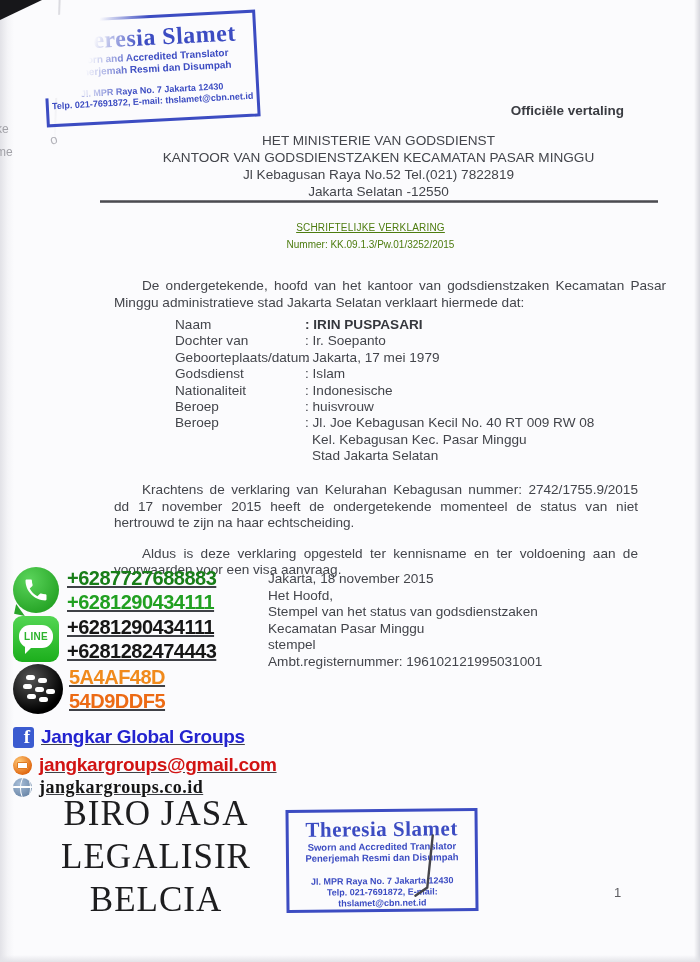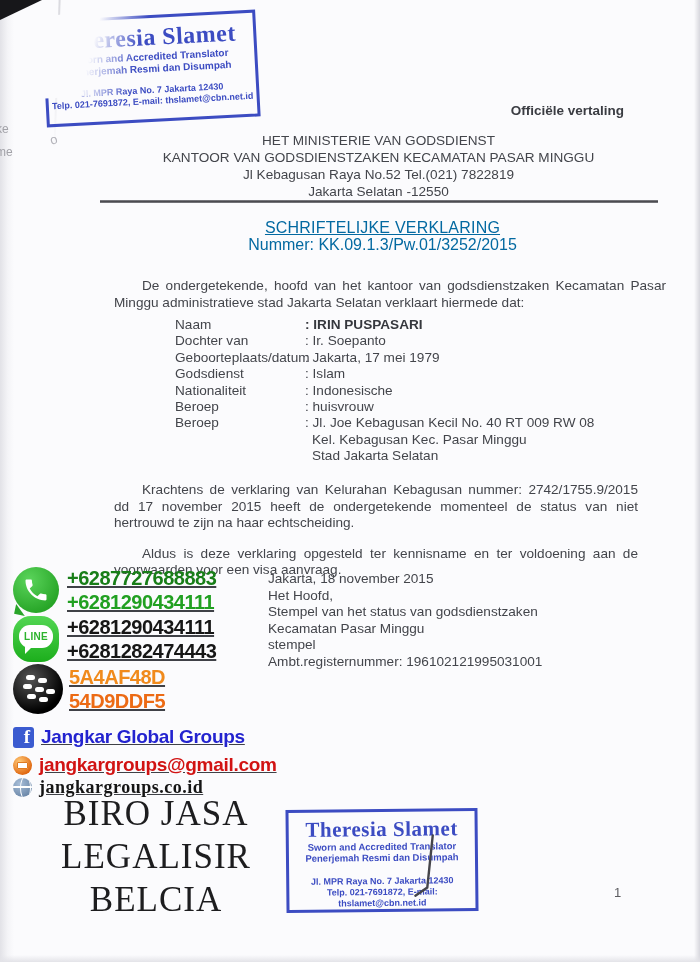--- a/index.html
+++ b/index.html
@@ -43,22 +43,22 @@
   .bottom-stamp .stamp-addr{font-size:9px;margin-top:12px;}
   .tick-svg{position:absolute;right:28px;top:18px;z-index:4;}
 
   
   .official{position:absolute;right:76px;top:103px;font-weight:700;font-size:13.5px;color:#3a3c42;}
   .letterhead{position:absolute;left:100px;top:132px;width:557px;text-align:center;
     font-size:13.6px;line-height:17px;color:#43454b;}
   .rule{position:absolute;left:100px;top:200px;width:558px;height:3px;
     background:linear-gradient(to bottom,#8b8b90,#45454a 55%,#8b8b90);}
 
-  .title-block{position:absolute;left:104px;top:219px;width:557px;text-align:center;
-    font-size:16px;line-height:17px;color:#0369a1;}
+  .title-block{position:absolute;left:92px;top:219px;width:557px;text-align:center;
+    font-size:10px;line-height:17px;color:#4d7c0f;}
   .title-main{text-decoration:underline;letter-spacing:.2px;}
 
   .para{font-size:13.6px;line-height:16.6px;text-align:justify;color:#43454b;margin:14px;}
   .para .ind{display:inline-block;width:28px;}
   .intro{position:absolute;left:100px;top:264px;width:552px;}
   .paras{position:absolute;left:100px;top:468px;width:552px;}
 
   
   .fields{position:absolute;left:175px;top:317px;font-size:13.6px;line-height:16.4px;color:#43454b;}
   .frow{display:grid;grid-template-columns:130px 470px;}
@@ -81,21 +81,21 @@
   .ctext{font-weight:700;font-size:19px;letter-spacing:-.3px;white-space:nowrap;margin-left:7px;}
   .fb-text{color:#2323cf;}
   .mail-text{color:#d11313;}
   .web-text{color:#151515;font-family:"Liberation Serif",serif;font-size:18px;letter-spacing:.5px;}
 
   .wa-icon{width:46px;height:46px;border-radius:50%;flex:0 0 46px;
     background:radial-gradient(circle at 35% 28%,#5bd45b,#27a527 75%);position:relative;margin-right:8px;}
   .wa-icon svg{position:absolute;left:9px;top:9px;}
   .wa-icon::after{content:"";position:absolute;left:2px;bottom:-2px;width:0;height:0;
     border-left:11px solid #2aa52a;border-top:10px solid transparent;transform:rotate(12deg);}
-  .line-icon{width:46px;height:46px;border-radius:18px;flex:0 0 46px;
+  .line-icon{width:46px;height:46px;border-radius:9px;flex:0 0 46px;
     background:linear-gradient(#53d653,#1cae1c);position:relative;margin-right:8px;}
   .line-bubble{position:absolute;left:6px;top:9px;width:34px;height:23px;background:#fff;border-radius:11px;
     display:flex;align-items:center;justify-content:center;font-size:10px;font-weight:700;color:#2db32d;letter-spacing:.3px;}
   .line-bubble::after{content:"";position:absolute;left:6px;bottom:-6px;width:0;height:0;
     border-top:8px solid #fff;border-right:8px solid transparent;}
   .bb-icon{width:50px;height:50px;border-radius:50%;flex:0 0 50px;
     background:radial-gradient(circle at 35% 30%,#555,#000 70%);position:relative;margin-right:6px;}
   .bb-dot{position:absolute;width:9px;height:5px;border-radius:2.5px;background:#fff;}
   .fb-icon{width:21px;height:21px;flex:0 0 21px;background:#3b5bd0;border-radius:3px;position:relative;overflow:hidden;}
   .fb-icon span{position:absolute;right:4px;top:-1px;color:#fff;font-family:"Liberation Serif",serif;font-weight:700;font-size:19px;}

